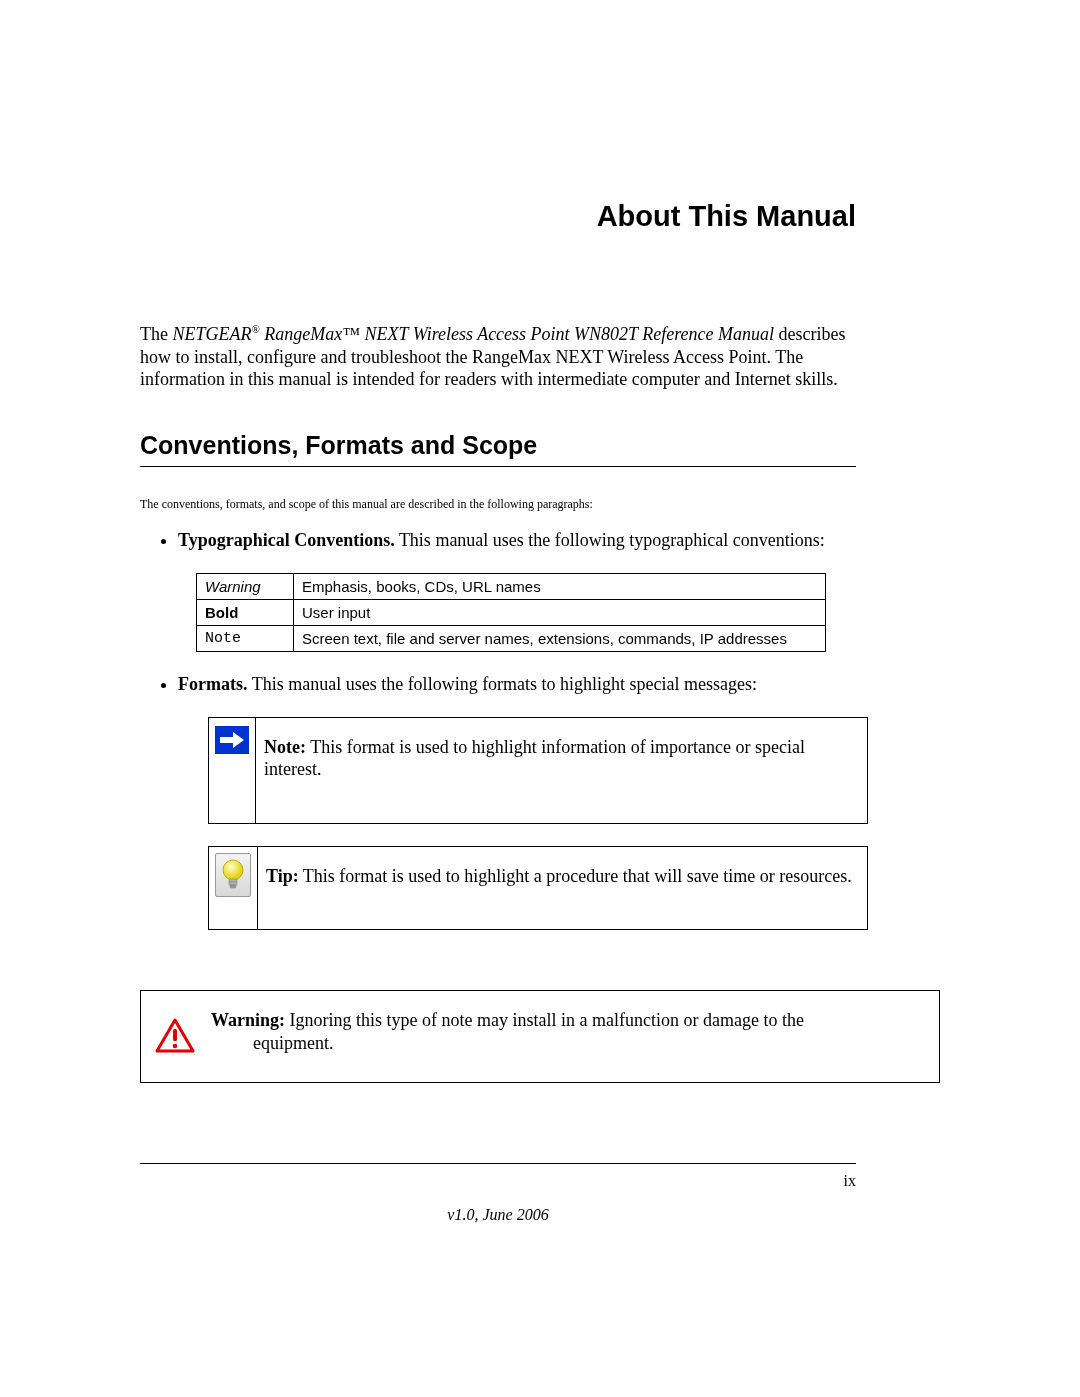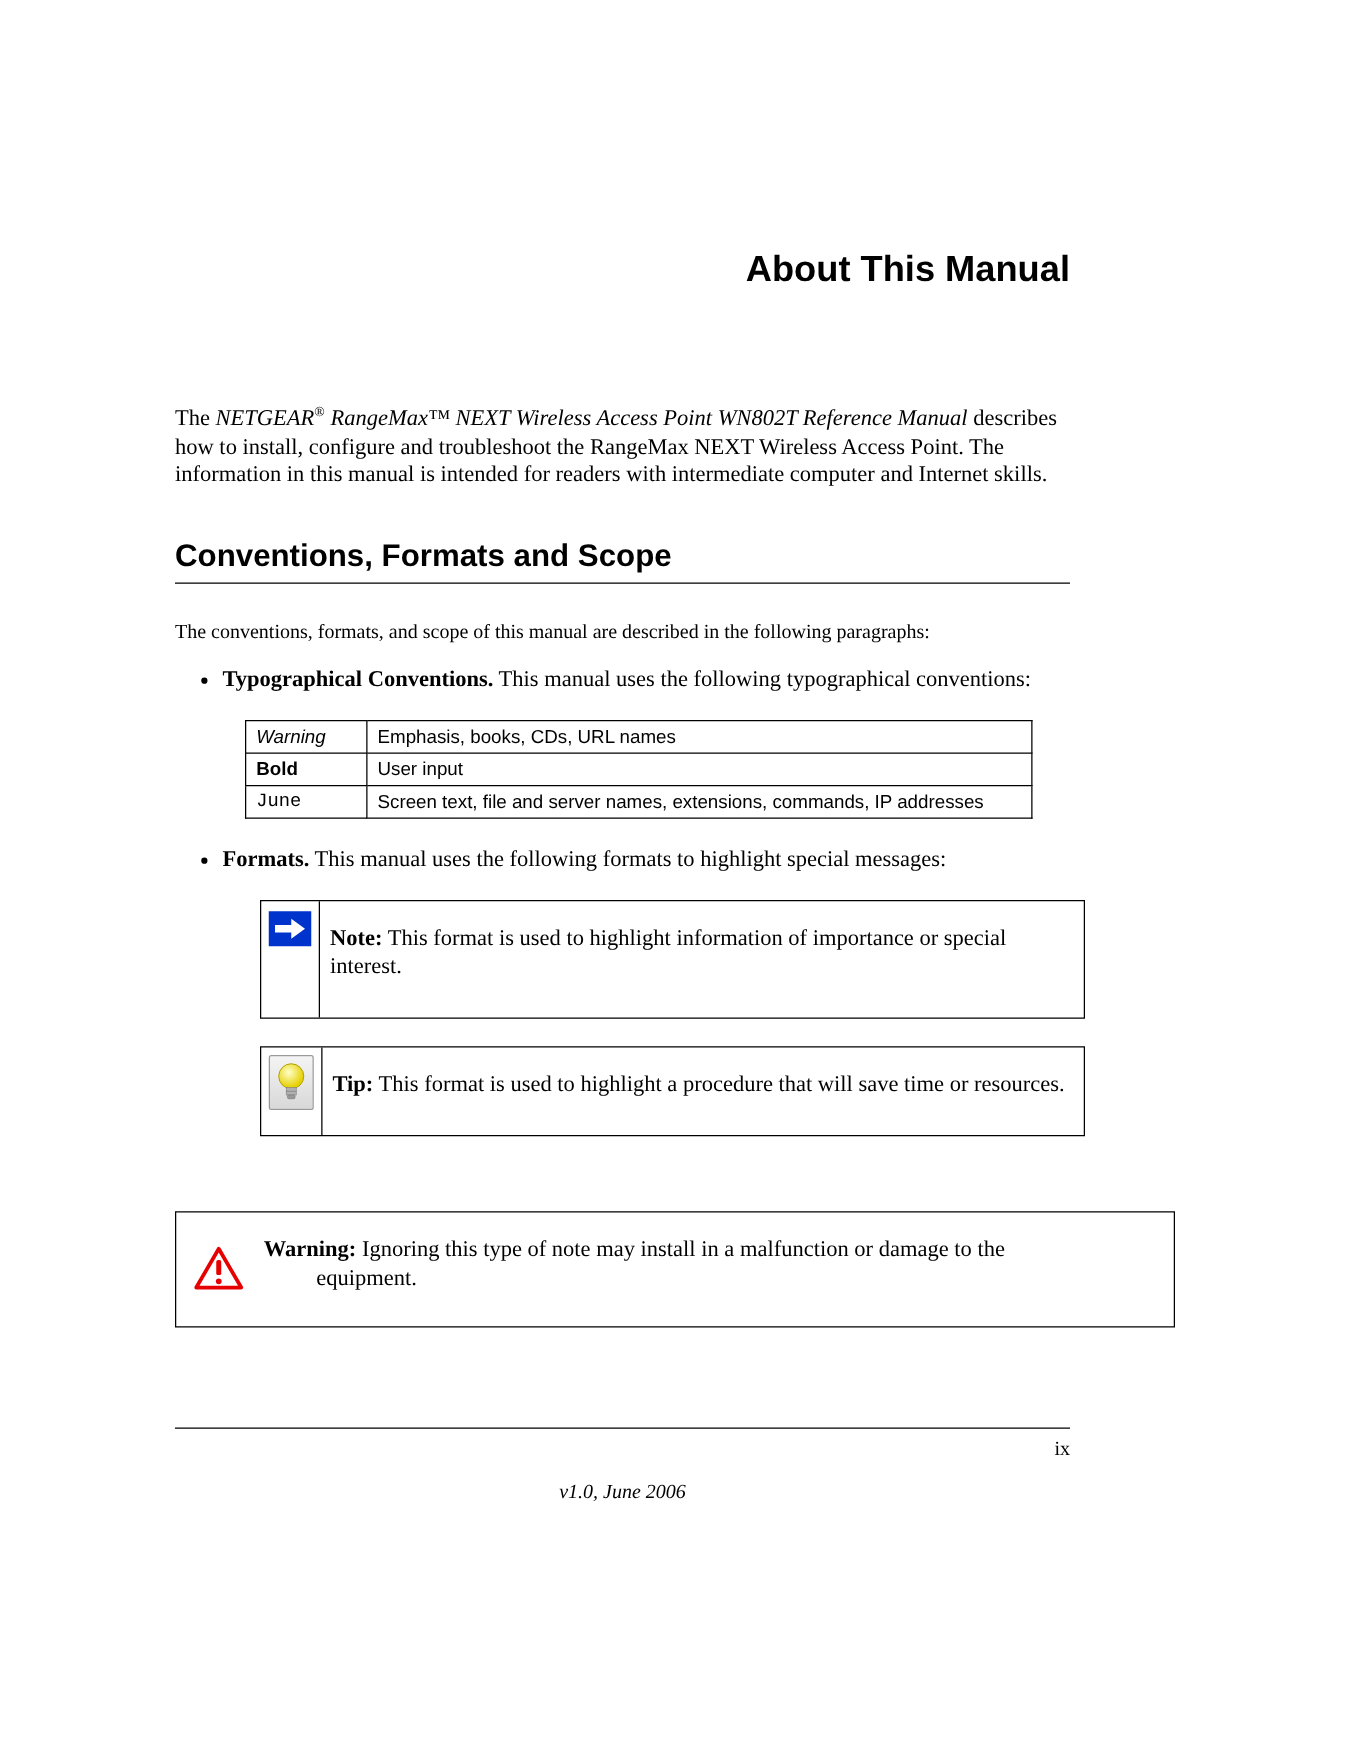--- a/index.html
+++ b/index.html
@@ -40,21 +40,21 @@
     font-weight: bold;
     font-size: 25px;
     margin: 40px 0 6px 0;
   }
   hr.rule {
     border: none;
     border-top: 1px solid #000;
     margin: 0 0 30px 0;
   }
   p.body {
-    font-size: 16px;
+    font-size: 12px;
     margin: 0 0 16px 0;
   }
   ul.bullets {
     list-style: disc;
     padding-left: 38px;
     margin: 0;
   }
   ul.bullets > li {
     font-size: 18px;
     margin: 18px 0 22px 0;
@@ -98,21 +98,21 @@
     align-items: flex-start;
     justify-content: center;
   }
   .icon-cell-noborder {
     padding: 10px 8px 10px 14px;
     display: flex;
     align-items: center;
     justify-content: center;
   }
   .text-cell {
-    padding: 18px 12px 30px 8px;
+    padding: 18px 12px 42px 8px;
     font-size: 18px;
     line-height: 1.25;
     flex: 1;
   }
   .text-cell .label { font-weight: bold; }
   .text-cell-indent {
     padding: 18px 30px 26px 8px;
     font-size: 18px;
     line-height: 1.3;
     flex: 1;
@@ -195,21 +195,21 @@
         <tbody>
             <tr>
           <td class="key italic-cell">Warning</td>
           <td>Emphasis, books, CDs, URL names</td>
         </tr>
         <tr>
           <td class="key bold-cell">Bold</td>
           <td>User input</td>
         </tr>
         <tr>
-          <td class="key fixed-cell">June</td>
+          <td class="key fixed-cell">Note</td>
           <td>Screen text, file and server names, extensions, commands, IP addresses</td>
         </tr>
       </tbody>
         </table>
     </li>
 
     <li>
       <span class="bold">Formats.</span><span> This manual uses the following formats to highlight special messages:</span>
 
       

